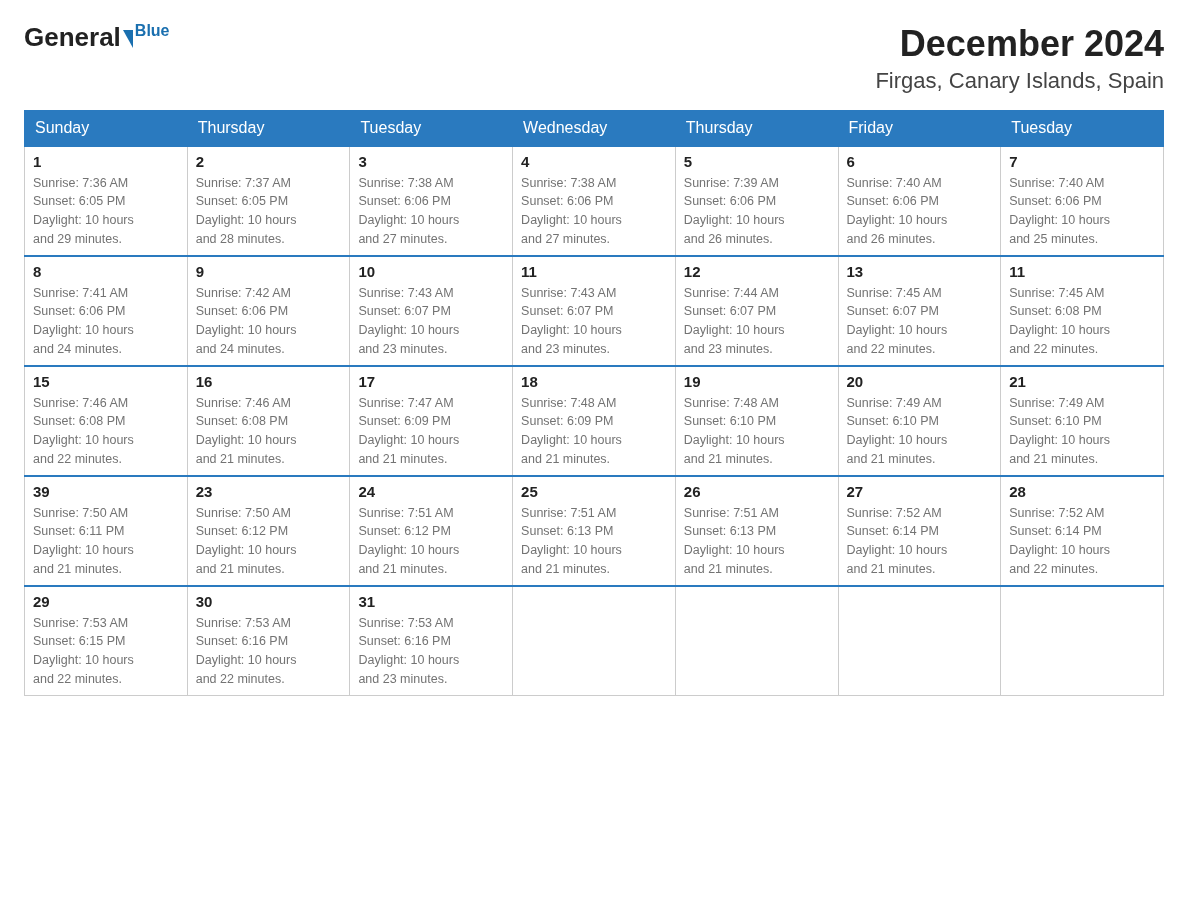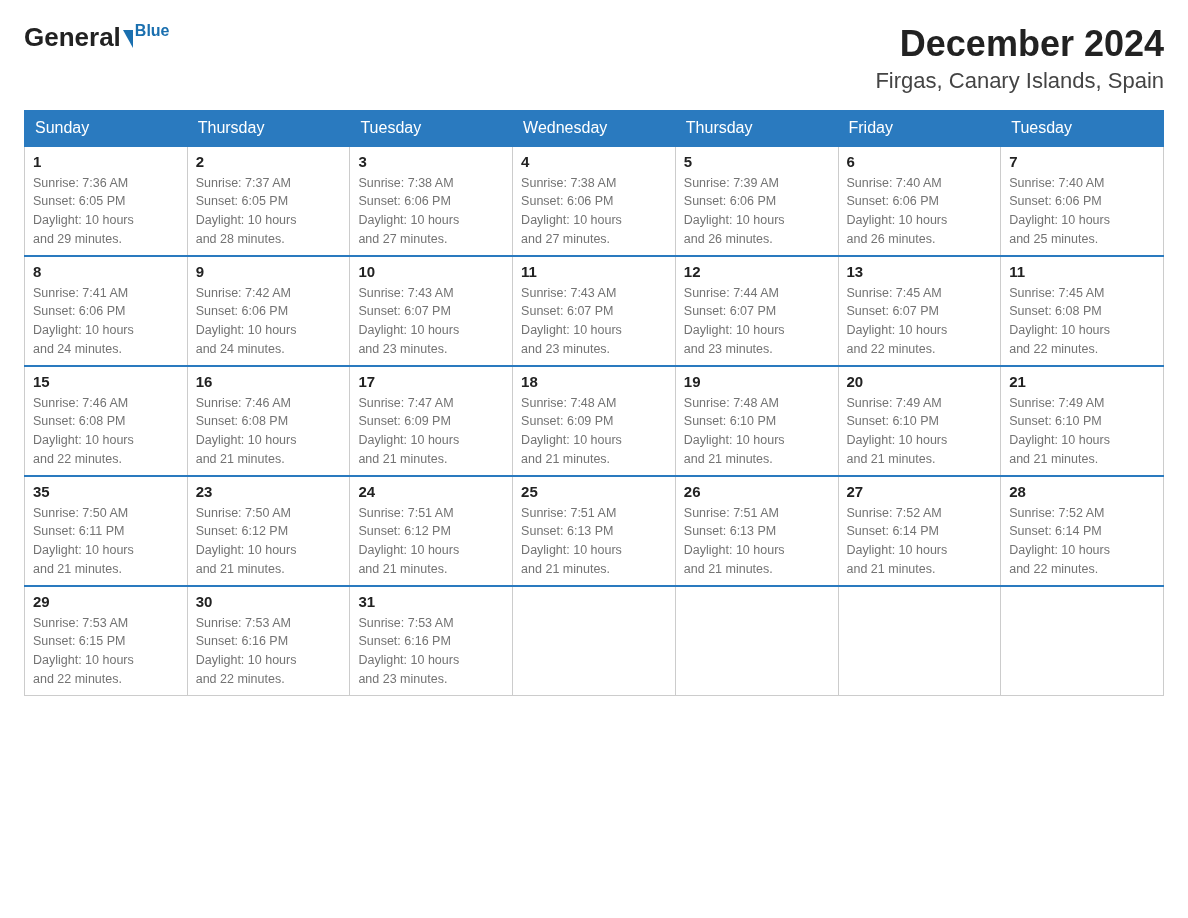--- a/index.html
+++ b/index.html
@@ -326,21 +326,21 @@
         <div class="day-info">
           Sunrise: 7:49 AM<br>
           Sunset: 6:10 PM<br>
           Daylight: 10 hours<br>
           and 21 minutes.
         </div>
       </td>
       </tr>
       <tr class="week-row">
         <td>
-        <span class="day-number">35</span>
+        <span class="day-number">39</span>
         <div class="day-info">
           Sunrise: 7:50 AM<br>
           Sunset: 6:11 PM<br>
           Daylight: 10 hours<br>
           and 21 minutes.
         </div>
       </td>
         <td>
         <span class="day-number">23</span>
         <div class="day-info">

